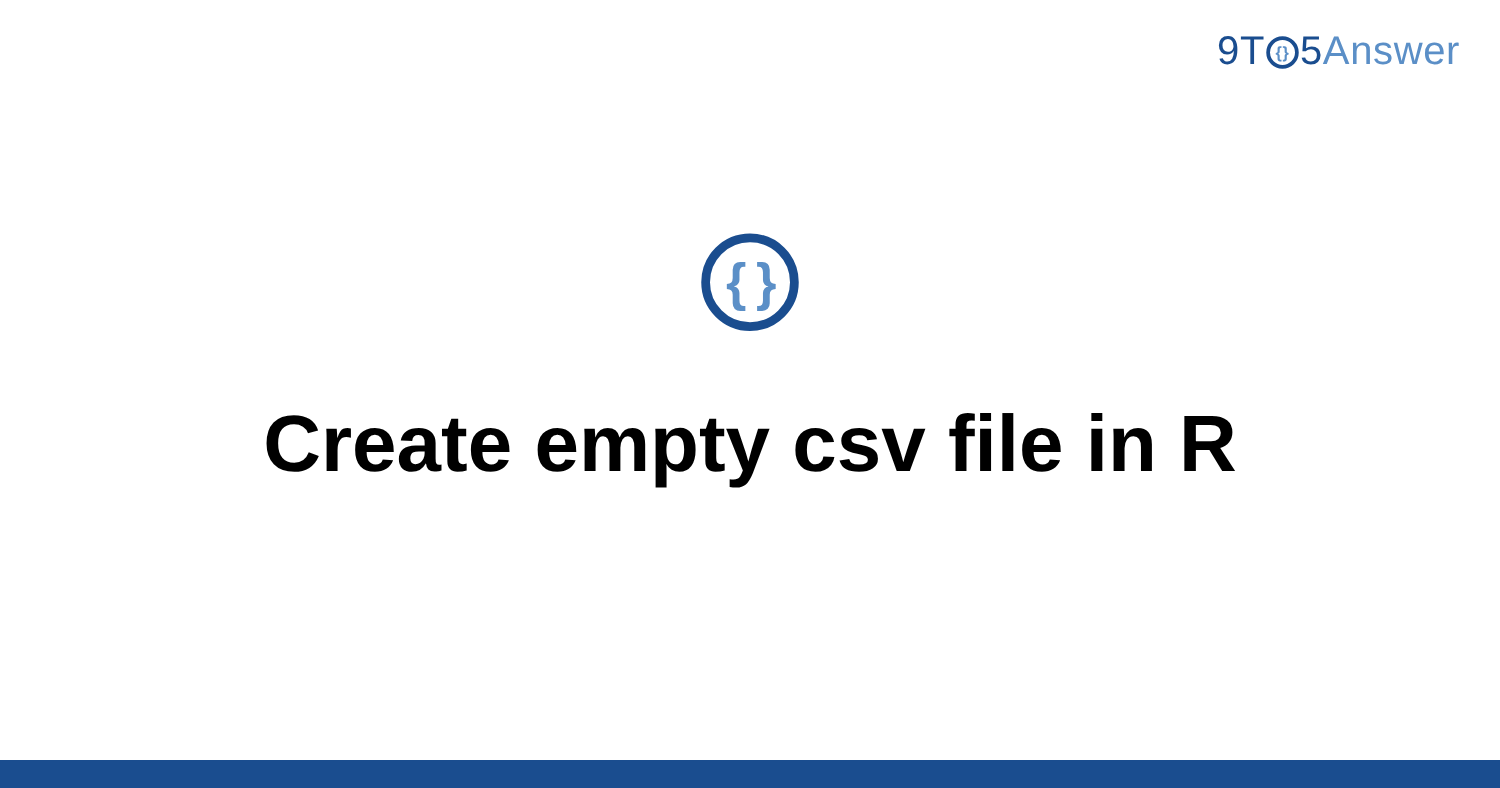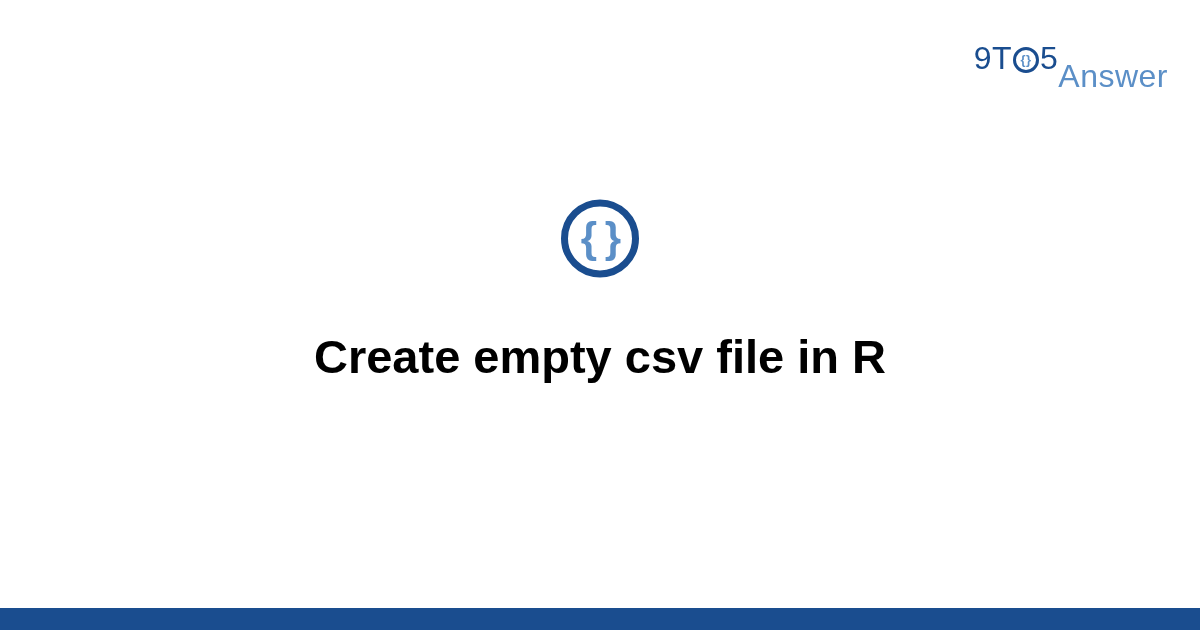--- a/index.html
+++ b/index.html
@@ -52,21 +52,20 @@
       font-weight: bold;
       line-height: 1;
     }
     .brand .five {
       color: #1a4d8f;
       font-weight: 500;
     }
     .brand .answer {
       color: #5b8fc7;
       font-weight: 400;
-      margin-top: 36px;
     }
     .center-content {
       position: absolute;
       top: 50%;
       left: 50%;
       transform: translate(-50%, -62%);
       display: flex;
       flex-direction: column;
       align-items: center;
       width: 100%;
@@ -84,21 +83,21 @@
     .center-icon-braces {
       color: #5b8fc7;
       font-size: 42px;
       font-weight: bold;
       font-family: Arial, sans-serif;
       line-height: 1;
       letter-spacing: -2px;
     }
     .title {
       color: #000000;
-      font-size: 47px;
+      font-size: 64px;
       font-weight: bold;
       text-align: center;
       line-height: 1.2;
     }
     .bottom-bar {
       position: absolute;
       bottom: 0;
       left: 0;
       width: 100%;
       height: 22px;

